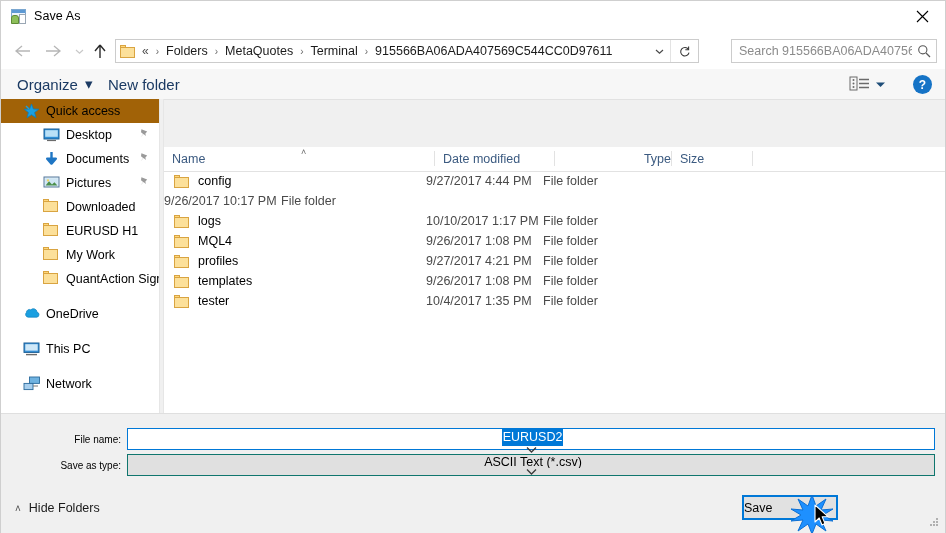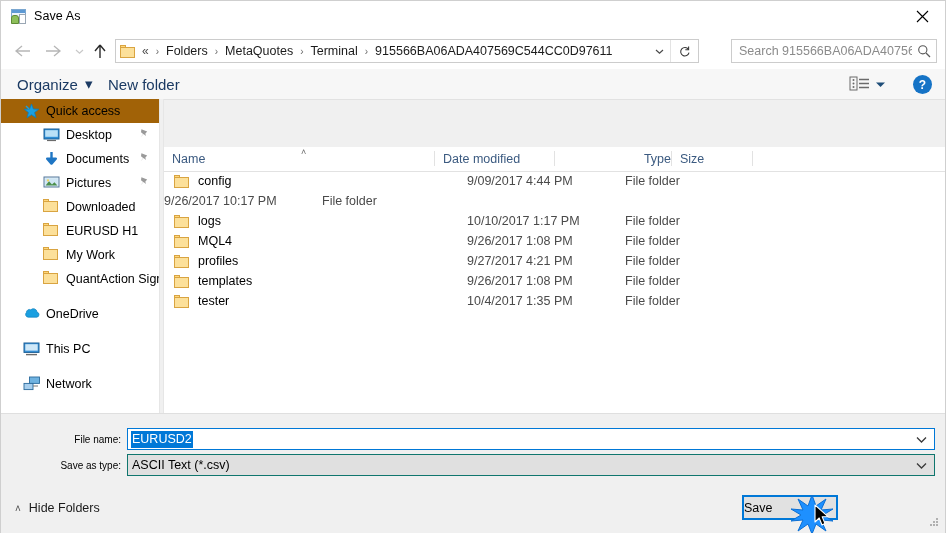--- a/index.html
+++ b/index.html
@@ -69,33 +69,33 @@
   .folder-ico{position:relative;width:16px;height:13px;}
   .folder-ico .tab{position:absolute;left:0;top:0;width:6px;height:3px;background:#ffd77a;border:1px solid #d9a441;border-bottom:none;box-sizing:border-box;}
   .folder-ico .body{position:absolute;left:0;top:2px;width:15px;height:11px;background:#fce09a;border:1px solid #d9a441;box-sizing:border-box;}
 
   
   .colhead{position:absolute;left:0;top:0;width:781px;height:24px;background:#fff;border-bottom:1px solid #e2e2e2;}
   .col{position:absolute;top:0;height:23px;display:flex;align-items:center;font-size:12.5px;color:#3b5a80;padding-left:8px;box-sizing:border-box;}
   .coldiv{position:absolute;top:4px;width:1px;height:15px;background:#e2e2e2;}
   .sortcaret{position:absolute;left:137px;top:0px;font-size:9px;color:#6f6f6f;}
   .rows{position:absolute;left:0;top:24px;width:781px;}
-  .frow{height:20px;display:flex;align-items:center;font-size:12.5px;gap:41px;}
+  .frow{height:20px;display:flex;align-items:center;font-size:12.5px;}
   .fname{position:relative;width:262px;display:flex;align-items:center;padding-left:10px;box-sizing:border-box;color:#000;}
   .fname .folder-ico{margin-right:8px;}
   .fdate{width:117px;color:#4a4a4a;}
   .ftype{width:117px;color:#4a4a4a;}
   .fsize{width:80px;color:#4a4a4a;}
 
   
   .formarea{position:absolute;left:0;top:412px;width:944px;height:119px;background:#f0f0f0;border-top:1px solid #dfdfdf;}
   .lbl{position:absolute;font-size:10px;color:#000;text-align:right;}
   .lbl-name{left:20px;top:20px;width:100px;}
   .lbl-type{left:20px;top:46px;width:100px;}
-  .combo{position:absolute;left:126px;height:22px;box-sizing:border-box;display:flex;align-items:center;}
+  .combo{position:absolute;left:126px;height:22px;box-sizing:border-box;display:flex;align-items:center;flex-direction:column;}
   .combo-name{top:14px;width:808px;background:#fff;border:1px solid #0078d7;}
   .combo-type{top:40px;width:808px;background:#e0e0e0;border:1px solid #0f766e;}
   .combo-val{padding-left:4px;font-size:12.5px;color:#000;flex:1;white-space:nowrap;overflow:hidden;}
   .combo-val.sel{background:#0078d7;color:#fff;display:inline-block;flex:none;margin-left:3px;padding:1px 1px 1px 1px;line-height:15px;}
   .combo-arrow{width:26px;display:flex;align-items:center;justify-content:center;}
 
   .hidefolders{position:absolute;left:14px;top:500px;display:flex;align-items:center;font-size:12.5px;color:#1b1b1b;}
   .hf-caret{margin-right:8px;font-size:10px;color:#4a4a4a;}
 
   .btn{position:absolute;height:25px;box-sizing:border-box;display:flex;align-items:center;justify-content:flex-start;font-size:12.5px;color:#000;background:#e1e1e1;border:1px solid #adadad;}
@@ -344,21 +344,21 @@
     </div>
     <div class="rows" id="filerows">
         <div class="frow">
           <div class="fname">
             <span class="folder-ico">
               <span class="tab"></span>
               <span class="body"></span>
             </span>
             <span>config</span>
           </div>
-          <div class="fdate">9/09/2017 4:44 PM</div>
+          <div class="fdate">9/27/2017 4:44 PM</div>
           <div class="ftype">File folder</div>
           <div class="fsize"></div>
         </div>
         <div class="frow">
           <div class="fdate">9/26/2017 10:17 PM</div>
           <div class="ftype">File folder</div>
           <div class="fsize"></div>
         </div>
         <div class="frow">
           <div class="fname">

